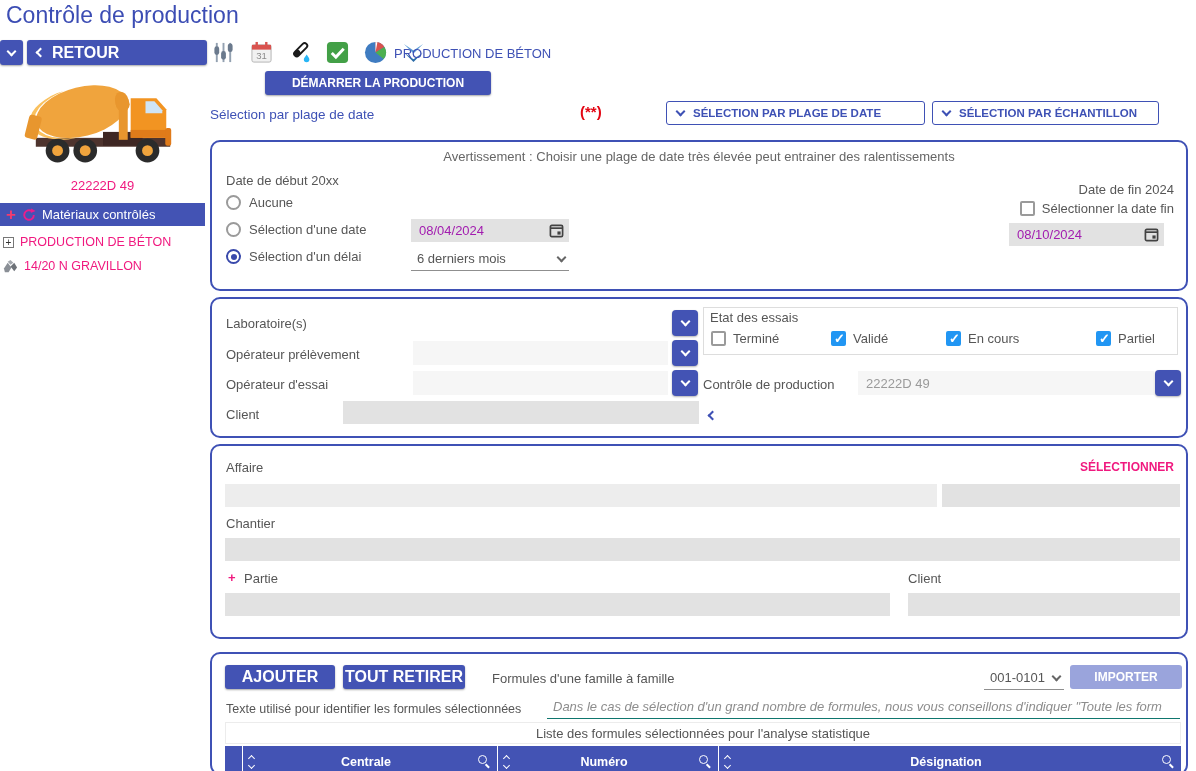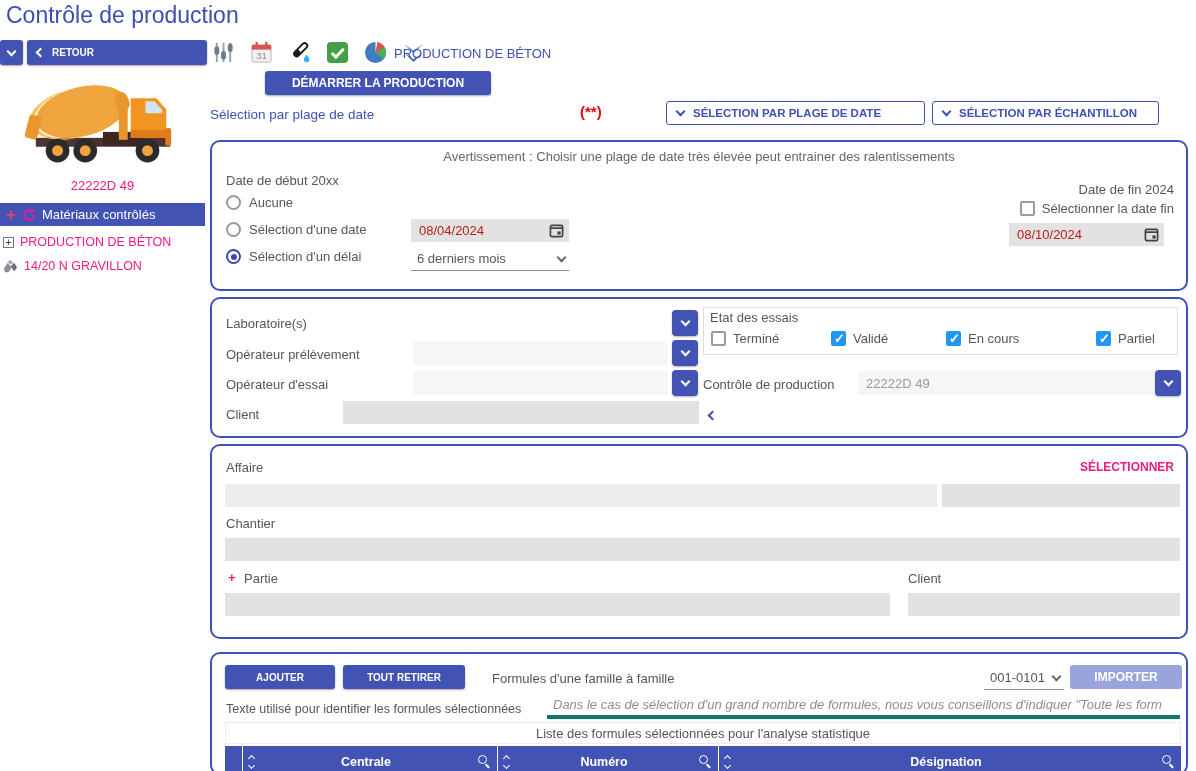--- a/index.html
+++ b/index.html
@@ -7,21 +7,21 @@
     font-family:"Liberation Sans", sans-serif; }
   #app { position:relative; width:1196px; height:771px; }
 
   .abs { position:absolute; }
   .lbl { color:#565656; font-size:13px; }
   .pink-txt { color:#f0197f; }
 
   
   .page-title { left:6px; top:2px; font-size:23px; font-weight:500; color:#3c4db4; }
   .btn-indigo { background:#4353b4; color:#fff; border:none; border-radius:3px;
-    font-weight:bold; font-size:10px; font-family:inherit; cursor:pointer;
+    font-weight:bold; font-size:16px; font-family:inherit; cursor:pointer;
     box-shadow:0 1px 2px rgba(0,0,0,.35); display:flex; align-items:center; justify-content:center; gap:8px; }
   .collapse-btn { left:0; top:40px; width:23px; height:25px; }
   .retour-btn { left:27px; top:40px; width:180px; height:25px; justify-content:flex-start; padding-left:10px; }
   .chev { display:inline-block; width:7px; height:7px; border-right:2px solid #fff; border-bottom:2px solid #fff; }
   .chev.down { transform:rotate(45deg); margin-top:-3px; }
   .chev.left { transform:rotate(135deg); }
   .chev.blue { border-color:#3e51b5; }
   .chev.grey { border-color:#666; }
 
   .toolbar-icons { left:212px; top:41px; display:flex; gap:15px; align-items:center; }
@@ -55,21 +55,21 @@
   .p1 { top:140px; height:151px; } .p2 { top:297px; height:141px; }
   .p3 { top:444px; height:195px; } .p4 { top:652px; height:123px; overflow:hidden; }
 
   .warning { left:0; top:7px; width:100%; text-align:center; color:#666; font-size:13px; }
 
   .radio { width:15px; height:15px; border:2px solid #9a9a9a; border-radius:50%; display:inline-block; position:relative; }
   .radio.sel { border-color:#3949ab; }
   .radio.sel::after { content:""; position:absolute; left:2.5px; top:2.5px; width:6px; height:6px; border-radius:50%; background:#3949ab; }
   .radio-row { position:absolute; display:flex; align-items:center; gap:8px; }
 
-  .input-grey { background:#e2e2e2; border:none; color:#b91c1c; font-size:13px; font-family:inherit;
+  .input-grey { background:#e2e2e2; border:none; color:#a21caf; font-size:13px; font-family:inherit;
     padding:0 8px; height:23px; }
   .input-light { background:#f6f6f6; border:none; color:#9a9a9a; font-size:13px; font-family:inherit;
     padding:0 8px; height:24px; }
   .date-wrap { position:absolute; }
   .date-wrap input { width:100%; height:100%; }
   .cal-icon { position:absolute; right:5px; top:4px; width:15px; height:15px; }
 
   .fake-select { position:absolute; background:#fff; border:none; border-bottom:1px solid #8f8f8f;
     color:#555; font-size:13px; display:flex; align-items:center; justify-content:space-between; padding:0 4px 0 6px; cursor:pointer; }
 
@@ -81,21 +81,21 @@
 
   .dd-btn { position:absolute; width:26px; height:26px; background:#4353b4; border:none; border-radius:4px;
     display:flex; align-items:center; justify-content:center; cursor:pointer; box-shadow:0 1px 2px rgba(0,0,0,.3); }
 
   .etat-box { position:absolute; left:491px; top:8px; width:475px; height:48px; border:1px solid #ddd; }
 
   .sel-link { position:absolute; right:12px; top:14px; color:#f0197f; font-weight:bold; font-size:12px; cursor:pointer; }
 
   .importer-btn { background:#9aa4dc; color:#fff; border:none; border-radius:3px; font-weight:bold;
     font-size:12px; font-family:inherit; }
-  .texte-input { position:absolute; border:none; border-bottom:4px solid #0f766e; font-size:13px;
+  .texte-input { position:absolute; border:none; border-bottom:1px solid #0f766e; font-size:13px;
     font-family:inherit; color:#555; padding:0 6px; }
   .texte-input::placeholder { font-style:italic; color:#8d8d8d; }
 
   .table-title { position:absolute; left:13px; top:68px; width:956px; height:22px; border:1px solid #ececec;
     display:flex; align-items:center; justify-content:center; color:#555; font-size:13px; }
   .thead { position:absolute; left:13px; top:92px; width:956px; height:31px; display:flex; background:#fff; }
   .th { background:#4353b4; color:#fff; font-size:12.5px; font-weight:bold; height:100%;
     display:flex; align-items:center; justify-content:space-between; padding:0 6px; border-right:1px solid #fff; }
   .th:last-child { border-right:none; }
   .th .title { flex:1; text-align:center; }

